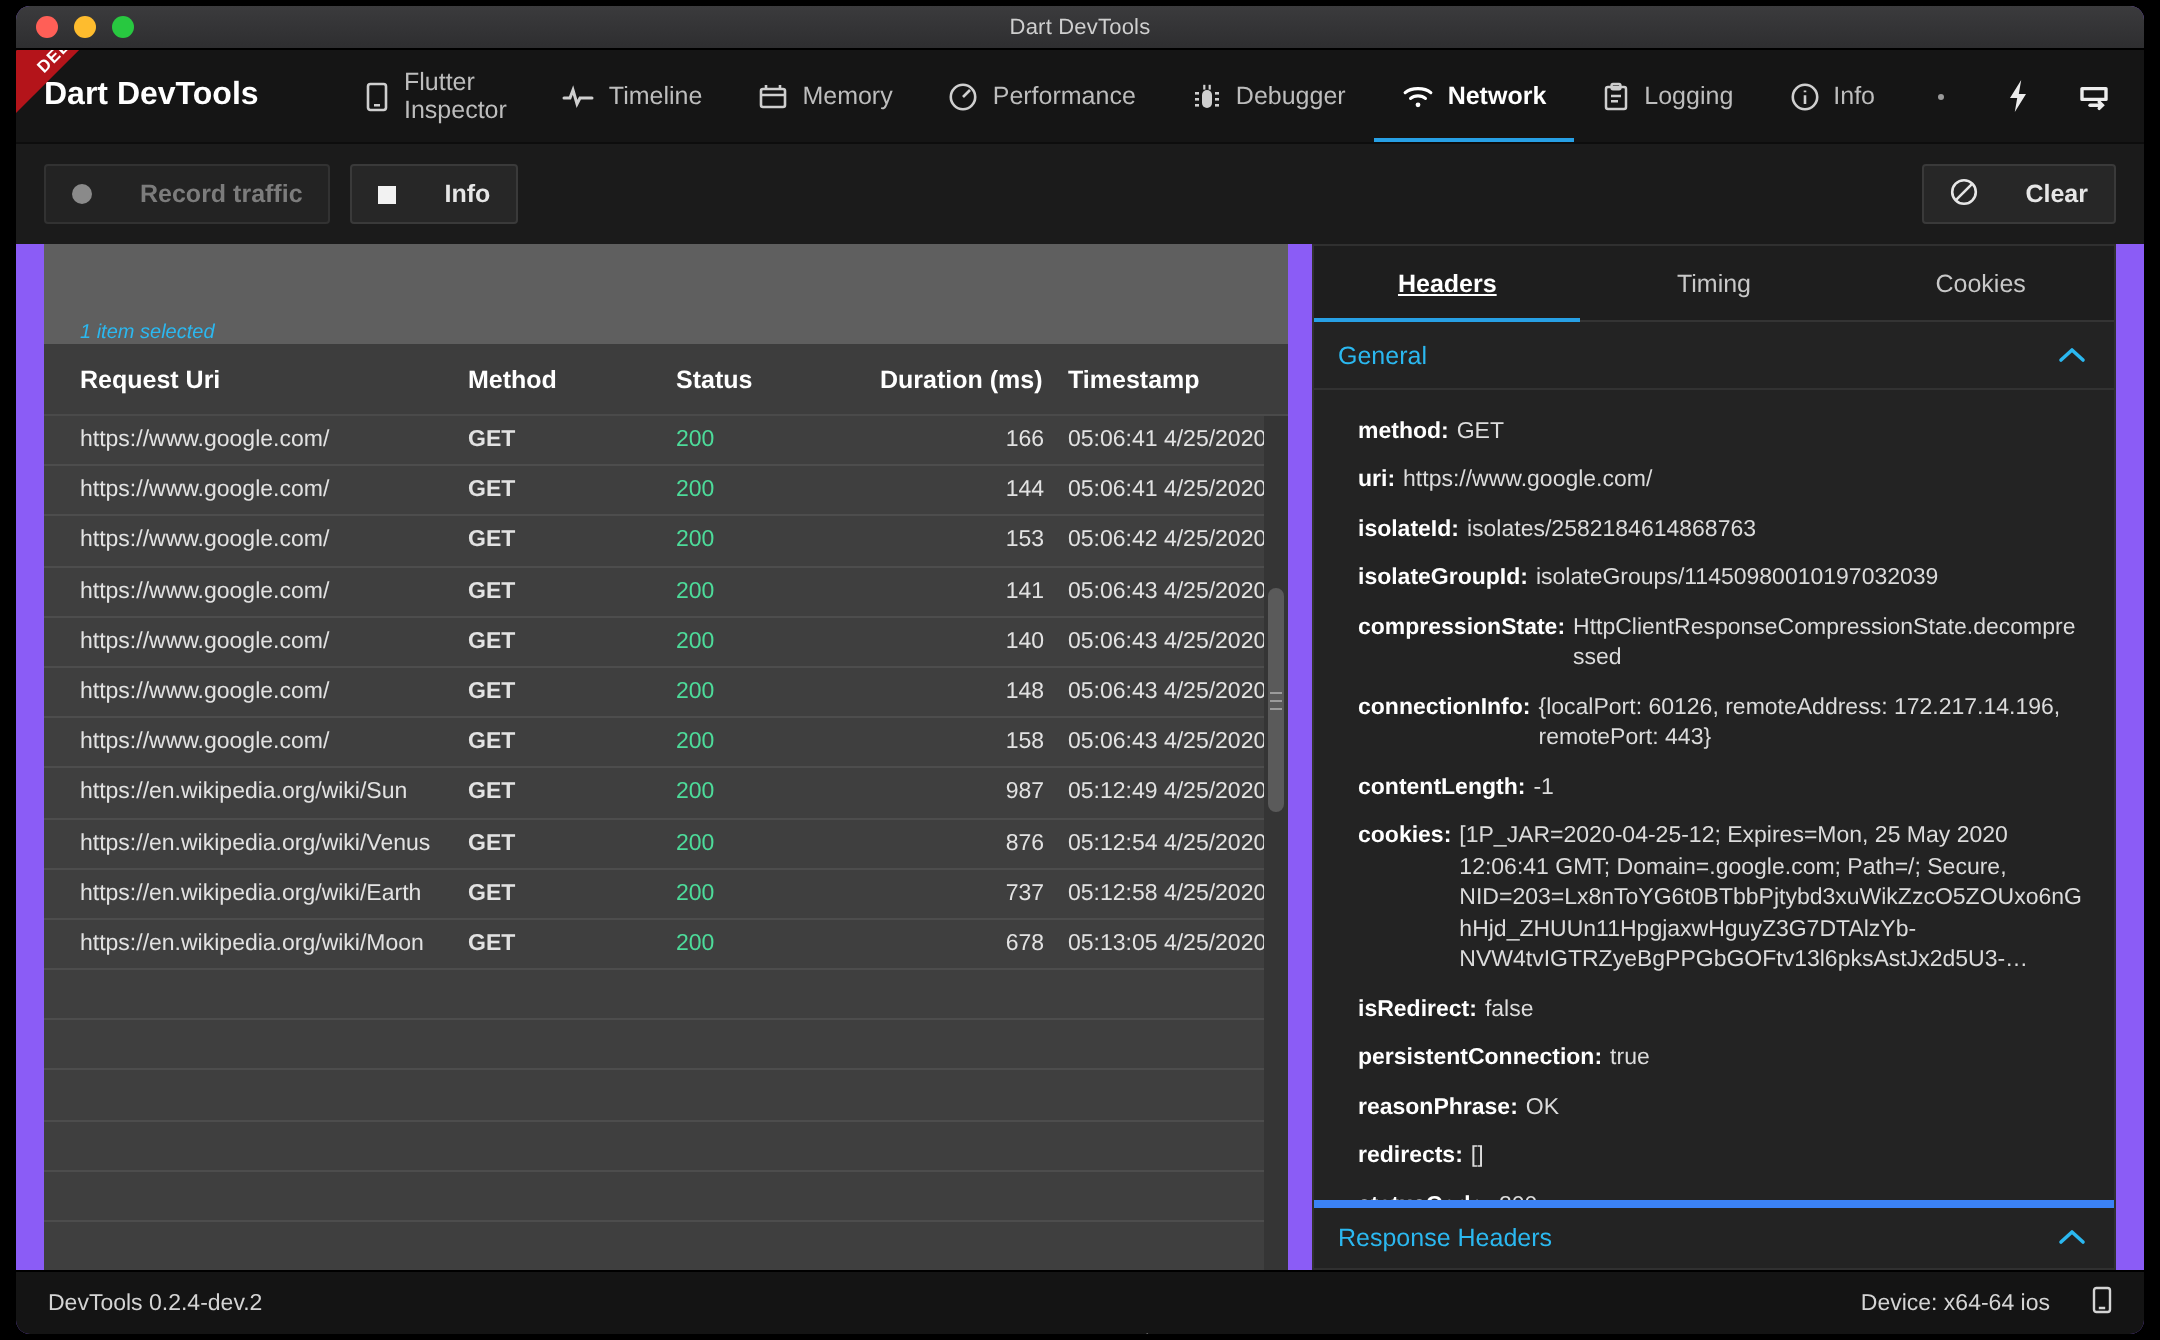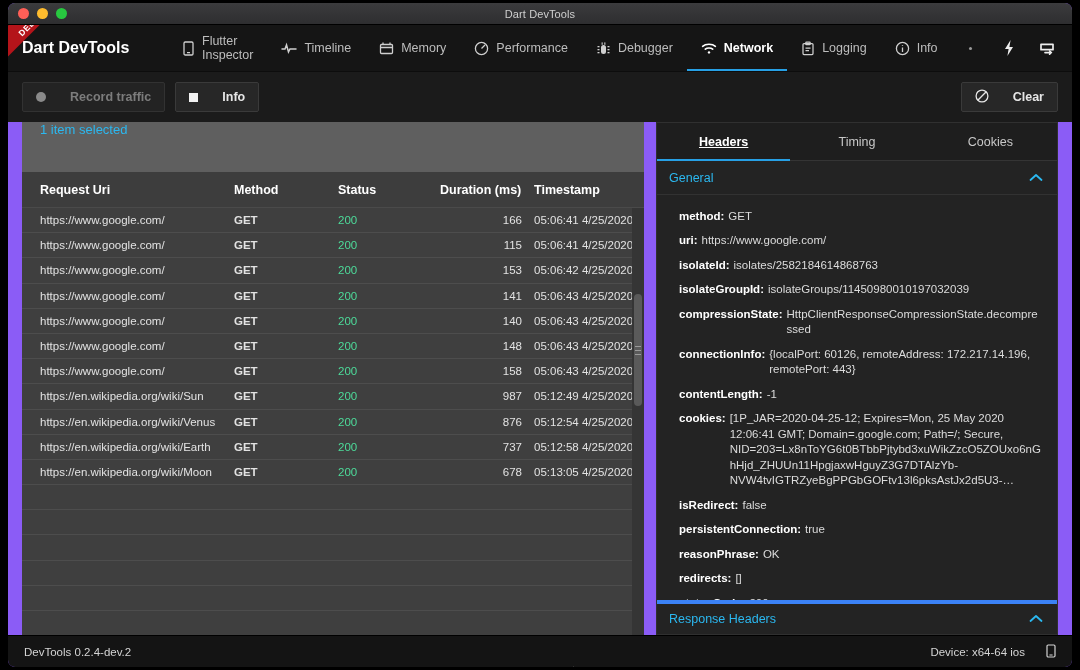--- a/index.html
+++ b/index.html
@@ -118,23 +118,23 @@
     min-height: 0;
   }
   .leftpane {
     width: 622px; flex: 0 0 622px;
     display: flex; flex-direction: column;
     min-height: 0;
   }
   .sel-banner {
     height: 50px; flex: 0 0 50px;
     background: #5f5f5f;
-    display: flex; align-items: flex-start;
+    display: flex; align-items: flex-end;
     padding-left: 18px;
-    font-size: 13px; color: #2bb8f0;
+    font-size: 10px; color: #2bb8f0; font-style: italic;
   }
   .table-head {
     height: 36px; flex: 0 0 36px;
     background: #3d3d3d;
     display: flex; align-items: center;
     font-size: 12.5px; font-weight: bold; color: #ffffff;
     border-bottom: 1px solid #4a4a4a;
   }
   .rows {
     flex: 1; overflow: hidden;
@@ -410,21 +410,21 @@
               <div class="c-uri">https://www.google.com/</div>
               <div class="c-meth">GET</div>
               <div class="c-stat">200</div>
               <div class="c-dur">166</div>
               <div class="c-time">05:06:41 4/25/2020</div>
             </div>
             <div class="row">
               <div class="c-uri">https://www.google.com/</div>
               <div class="c-meth">GET</div>
               <div class="c-stat">200</div>
-              <div class="c-dur">115</div>
+              <div class="c-dur">144</div>
               <div class="c-time">05:06:41 4/25/2020</div>
             </div>
             <div class="row">
               <div class="c-uri">https://www.google.com/</div>
               <div class="c-meth">GET</div>
               <div class="c-stat">200</div>
               <div class="c-dur">153</div>
               <div class="c-time">05:06:42 4/25/2020</div>
             </div>
             <div class="row">

